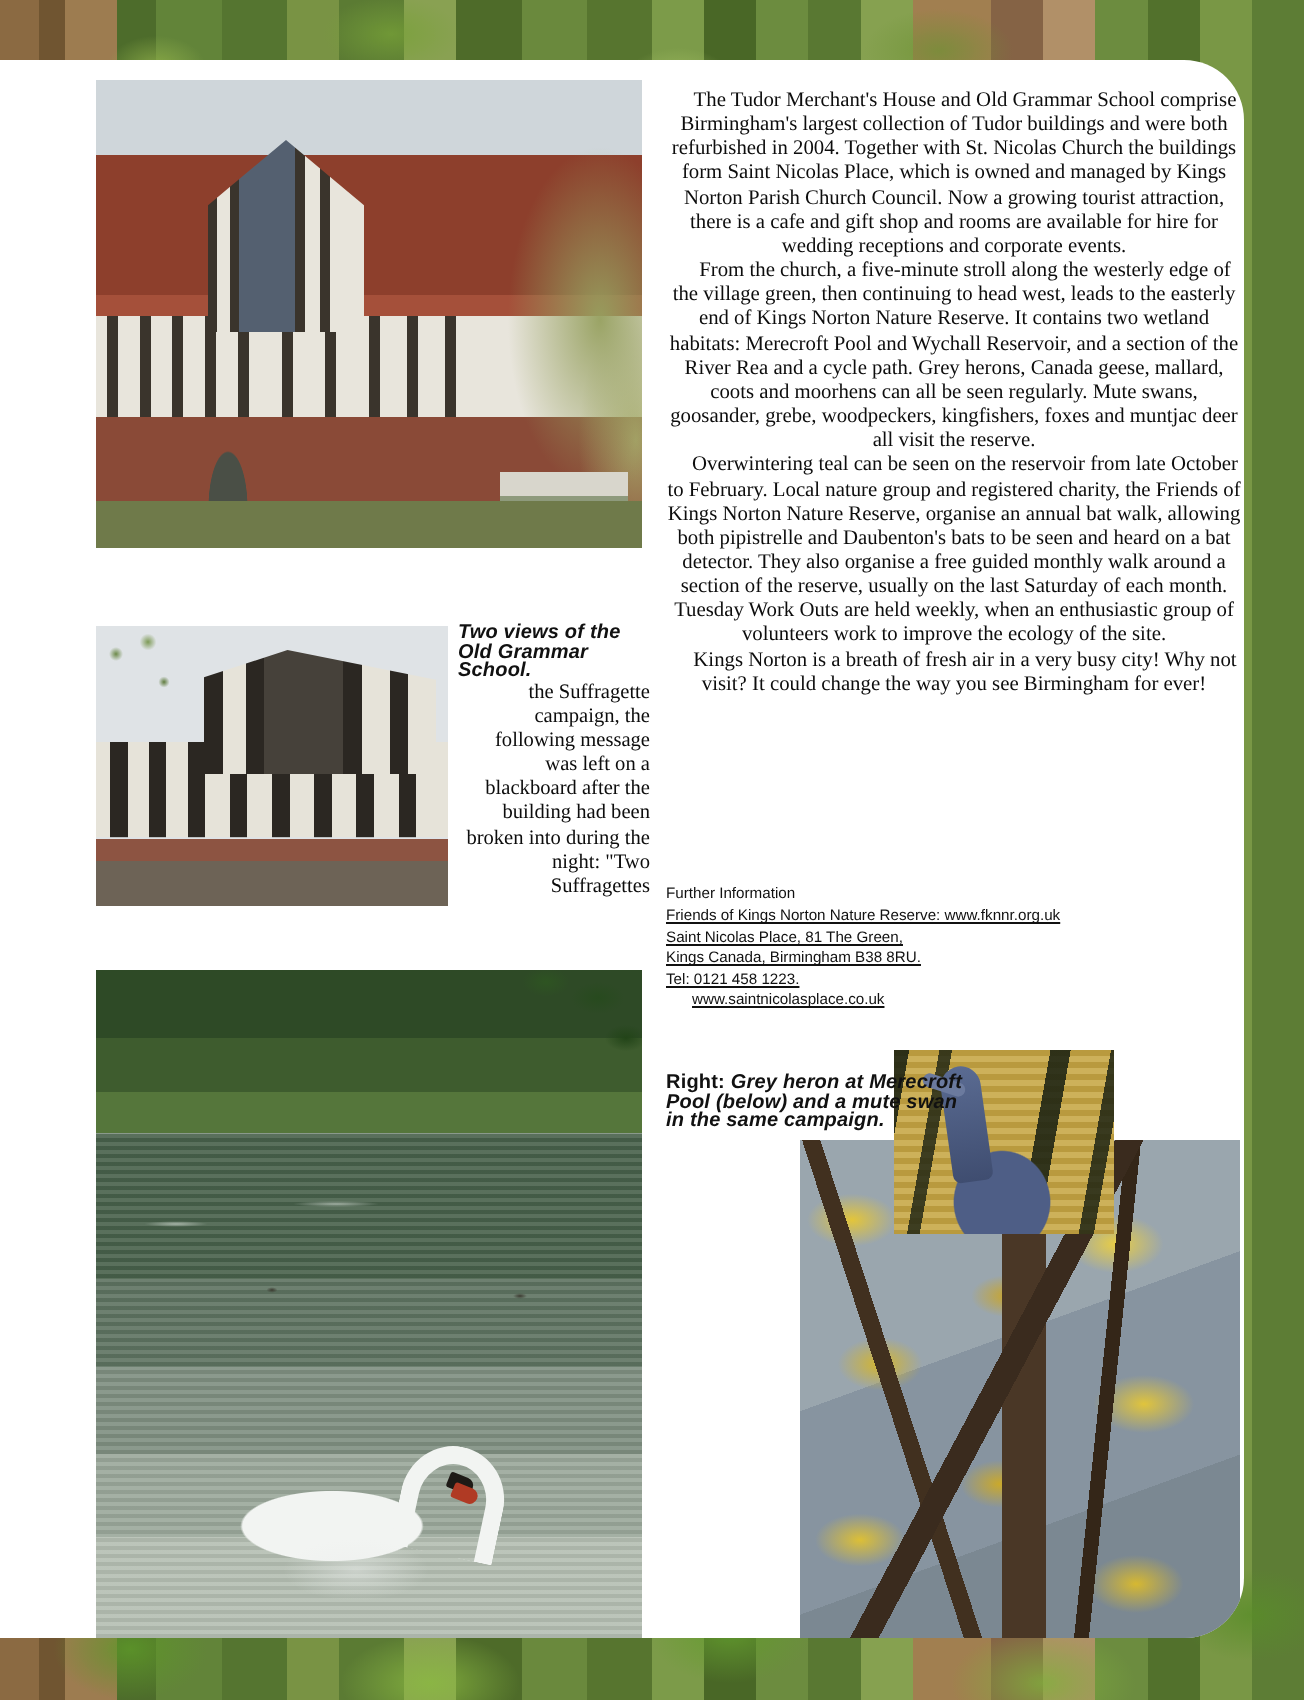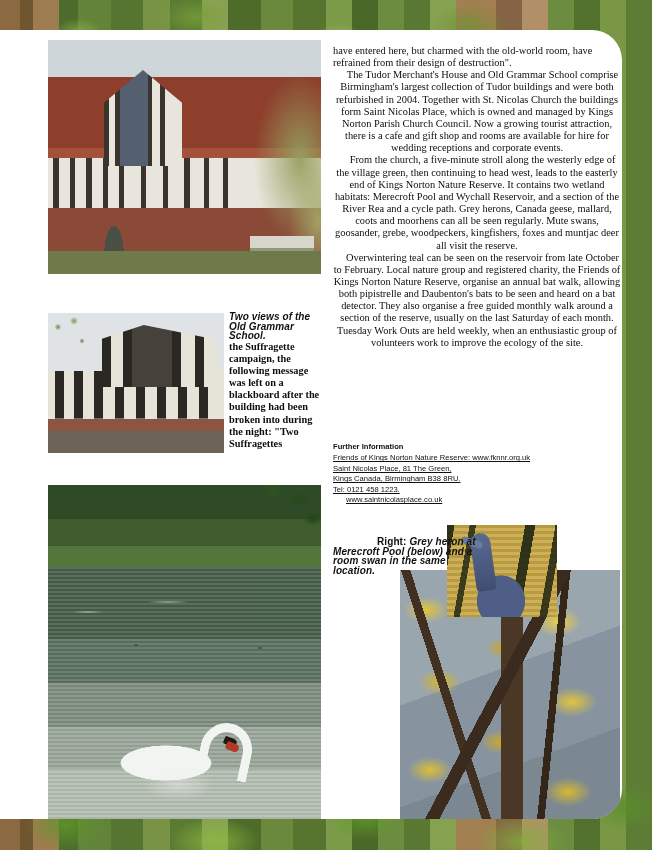--- a/index.html
+++ b/index.html
@@ -336,33 +336,31 @@
   .caption-school {
     left: 229px; top: 282px; width: 96px;
   }
 
   .caption-heron {
     left: 333px; top: 507px; width: 150px;
   }
   .caption-heron .lead {
     font-style: normal;
     font-weight: bold;
-    margin-left: 44px;
   }
 
   
   .left-col-text {
     position: absolute;
     left: 229px; top: 311px; width: 96px;
     font-family: "Liberation Serif", serif;
     font-size: 10.3px;
     line-height: 12.1px;
     color: #0d0d0d;
-    text-align: left;
-    font-weight: bold;
+    text-align: right;
   }
 
   
   .right-col {
     position: absolute;
     left: 333px; top: 15px; width: 288px;
     font-family: "Liberation Serif", serif;
     font-size: 10.4px;
     line-height: 12.15px;
     color: #0d0d0d;
@@ -382,21 +380,21 @@
   
   .further-info {
     position: absolute;
     left: 333px; top: 412px; width: 200px;
     font-family: "Liberation Sans", sans-serif;
     font-size: 7.6px;
     line-height: 10.6px;
     color: #111;
   }
   .further-info .fi-title {
-    font-weight: bold;
+    font-weight: normal;
     font-size: 7.6px;
     margin-bottom: .5px;
   }
   .further-info .fi-line { white-space: nowrap; text-decoration: underline; }
   .further-info .fi-url { padding-left: 3px; margin-left: 10px; }
 
 </style>
 </head>
 <body>
 
@@ -420,28 +418,28 @@
     <div class="photo photo-autumn"></div>
 
     <div class="photo photo-heron"></div>
 
     <div class="caption caption-school">Two views of the Old Grammar School.</div>
 
     <div class="left-col-text">the Suffragette campaign, the following message was left on a blackboard after the building had been broken into during the night: "Two Suffragettes</div>
 
     <div class="caption caption-heron">
       <span class="lead">Right:</span>
-      <span>Grey heron at Merecroft Pool (below) and a room swan in the same location.</span>
+      <span>Grey heron at Merecroft Pool (below) and a mute swan in the same campaign.</span>
     </div>
 
     <div class="right-col">
-      <p>have entered here, but charmed with the old-world room, have refrained from their design of destruction".</p>
       <p class="indent">The Tudor Merchant's House and Old Grammar School comprise Birmingham's largest collection of Tudor buildings and were both refurbished in 2004. Together with St. Nicolas Church the buildings form Saint Nicolas Place, which is owned and managed by Kings Norton Parish Church Council. Now a growing tourist attraction, there is a cafe and gift shop and rooms are available for hire for wedding receptions and corporate events.</p>
       <p class="indent">From the church, a five-minute stroll along the westerly edge of the village green, then continuing to head west, leads to the easterly end of Kings Norton Nature Reserve. It contains two wetland habitats: Merecroft Pool and Wychall Reservoir, and a section of the River Rea and a cycle path. Grey herons, Canada geese, mallard, coots and moorhens can all be seen regularly. Mute swans, goosander, grebe, woodpeckers, kingfishers, foxes and muntjac deer all visit the reserve.</p>
       <p class="indent">Overwintering teal can be seen on the reservoir from late October to February. Local nature group and registered charity, the Friends of Kings Norton Nature Reserve, organise an annual bat walk, allowing both pipistrelle and Daubenton's bats to be seen and heard on a bat detector. They also organise a free guided monthly walk around a section of the reserve, usually on the last Saturday of each month. Tuesday Work Outs are held weekly, when an enthusiastic group of volunteers work to improve the ecology of the site.</p>
+      <p class="indent">Kings Norton is a breath of fresh air in a very busy city! Why not visit? It could change the way you see Birmingham for ever!</p>
     </div>
 
     <div class="further-info">
       <div class="fi-title">Further Information</div>
       <div class="fi-line">Friends of Kings Norton Nature Reserve: www.fknnr.org.uk</div>
       <div class="fi-line">Saint Nicolas Place, 81 The Green,</div>
       <div class="fi-line">Kings Canada, Birmingham B38 8RU.</div>
       <div class="fi-line">Tel: 0121 458 1223.</div>
       <div class="fi-line fi-url">www.saintnicolasplace.co.uk</div>
     </div>

